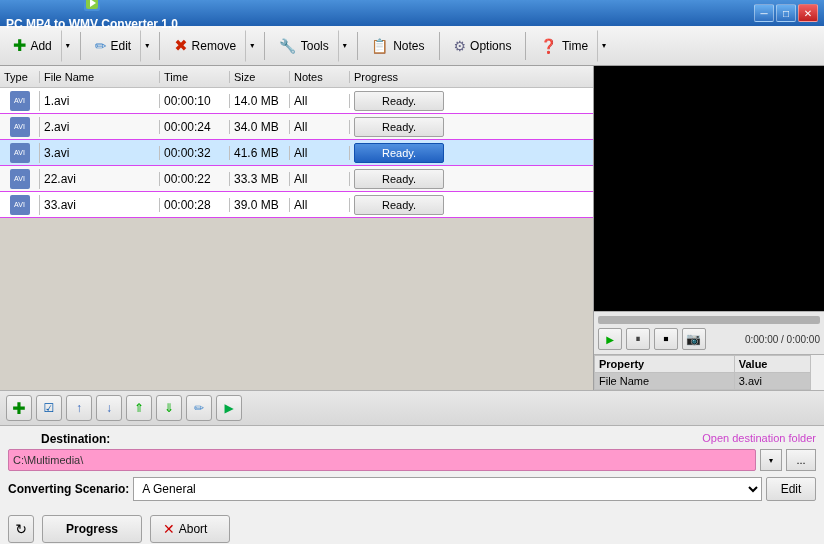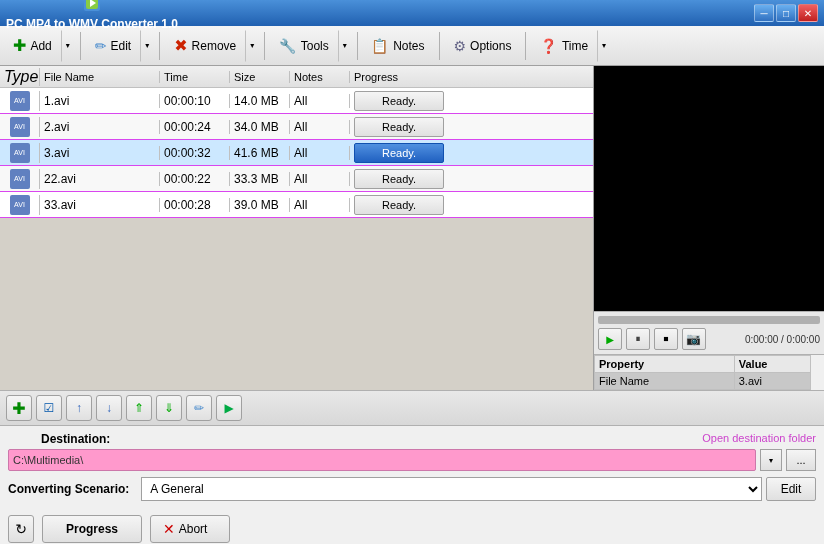--- a/index.html
+++ b/index.html
@@ -184,21 +184,21 @@
       border: 1px solid #a0a0a0; cursor: pointer;
       display: flex; align-items: center; justify-content: center; font-size: 8px;
     }
     .dest-browse-btn {
       width: 30px; height: 22px;
       background: linear-gradient(to bottom, #f5f5f5, #e0e0e0);
       border: 1px solid #a0a0a0; cursor: pointer;
       display: flex; align-items: center; justify-content: center; font-size: 11px;
     }
     .scenario-row { display: flex; align-items: center; gap: 4px; margin-bottom: 6px; }
-    .scenario-label { font-weight: bold; font-size: 12px; white-space: nowrap; margin-right: 8px; }
+    .scenario-label { font-weight: bold; font-size: 12px; white-space: nowrap; margin-right: 0; }
     .scenario-select {
       flex: 1; height: 24px;
       background: white; border: 1px solid #a0a0a0;
       border-radius: 0; padding: 0 4px; font-size: 12px; cursor: pointer;
     }
     .scenario-edit-btn {
       width: 50px; height: 24px;
       background: linear-gradient(to bottom, #f5f5f5, #e0e0e0);
       border: 1px solid #a0a0a0; cursor: pointer; font-size: 12px; border-radius: 2px;
     }
@@ -322,21 +322,21 @@
     <span>Time</span>
   </button>
   <button class="toolbar-dropdown">▾</button>
 </div>
 
 <div class="main-area">
 
   <div class="file-list-panel">
 
     <div class="file-table-header">
-      <div class="col-type" style="font-size:16px;font-style:italic;">Type</div>
+      <div class="col-type" style="font-size:11px;">Type</div>
       <div class="col-filename" style="font-size:11px;">File Name</div>
       <div class="col-time" style="font-size:11px;">Time</div>
       <div class="col-size" style="font-size:11px;">Size</div>
       <div class="col-range" style="font-size:11px;">Notes</div>
       <div class="col-progress" style="font-size:11px;">Progress</div>
     </div>
 
     <div class="file-table-body" id="file-table-body">
     <div class="file-row">
     <div class="col-type">

